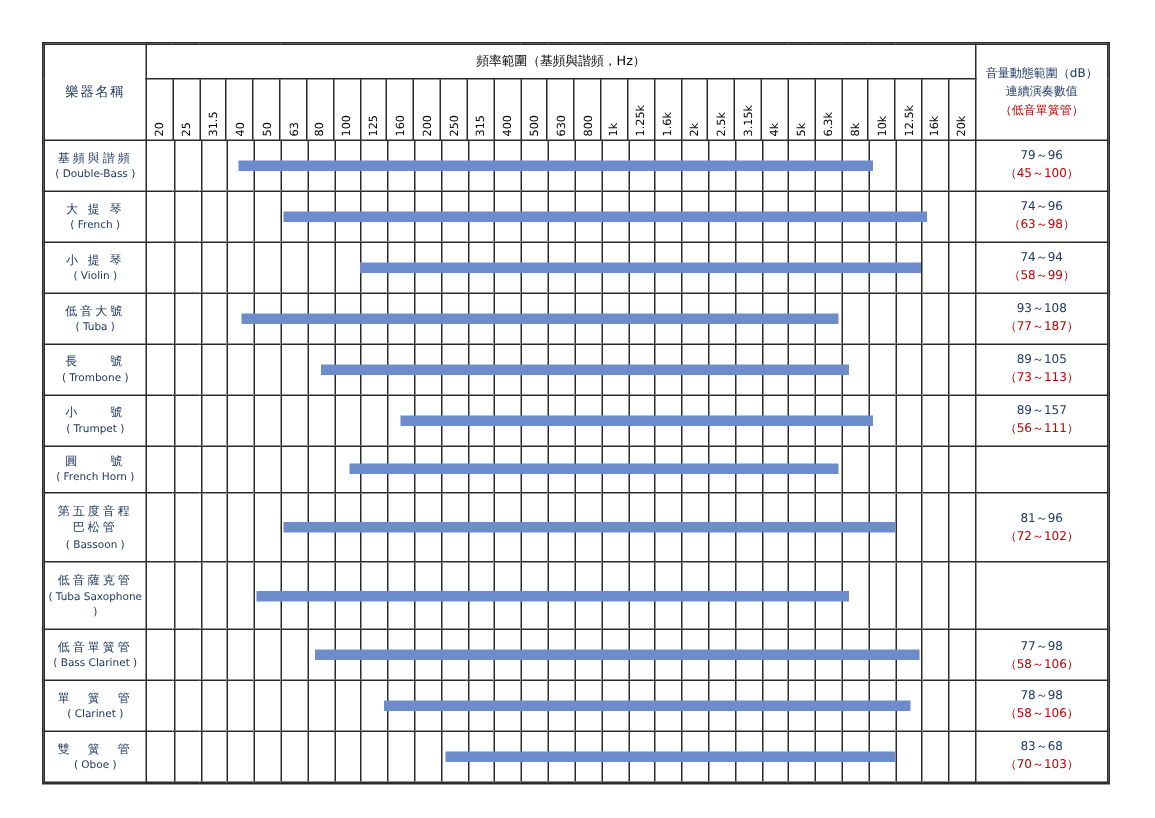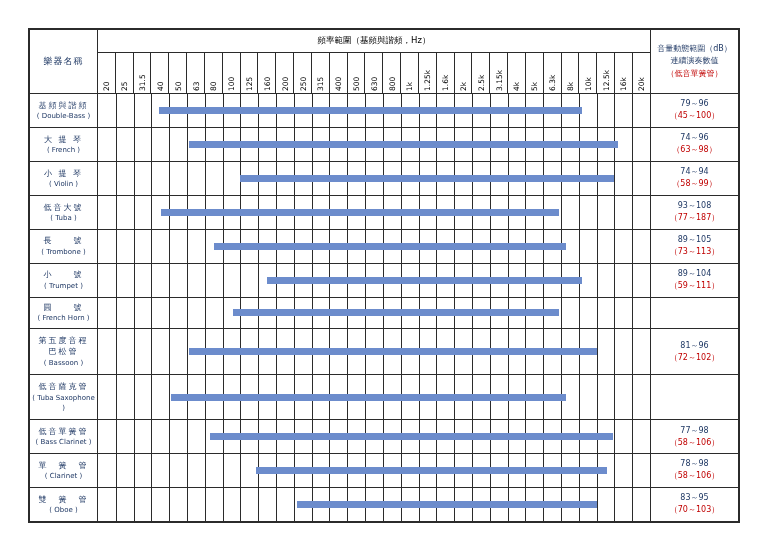--- a/index.html
+++ b/index.html
@@ -517,22 +517,22 @@
               <div class="vline" style="left: 80.6452%;"></div>
               <div class="vline" style="left: 83.871%;"></div>
               <div class="vline" style="left: 87.0968%;"></div>
               <div class="vline" style="left: 90.3226%;"></div>
               <div class="vline" style="left: 93.5484%;"></div>
               <div class="vline" style="left: 96.7742%;"></div>
               <div class="bar" style="left: 30.6452%; width: 57.0968%; background: rgb(108, 140, 204);"></div>
             </div>
           </td>
           <td class="db">
-            <span class="cont">89～104</span>
-            <span class="sing">（59～111）</span>
+            <span class="cont">89～157</span>
+            <span class="sing">（56～111）</span>
           </td>
         </tr>
         <tr>
           <td class="inst">
             <span class="cn">圓　　號</span>
             <span class="en">( French Horn )</span>
           </td>
           <td class="barcell" colspan="31">
             <div class="bar-wrap">
               <div class="vline" style="left: 3.22581%;"></div>
@@ -781,19 +781,19 @@
               <div class="vline" style="left: 80.6452%;"></div>
               <div class="vline" style="left: 83.871%;"></div>
               <div class="vline" style="left: 87.0968%;"></div>
               <div class="vline" style="left: 90.3226%;"></div>
               <div class="vline" style="left: 93.5484%;"></div>
               <div class="vline" style="left: 96.7742%;"></div>
               <div class="bar" style="left: 36.129%; width: 54.1935%; background: rgb(108, 140, 204);"></div>
             </div>
           </td>
           <td class="db">
-            <span class="cont">83～95</span>
+            <span class="cont">83～68</span>
             <span class="sing">（70～103）</span>
           </td>
         </tr>
       </tbody>
   </table>
 </div>
 
 </body></html>

